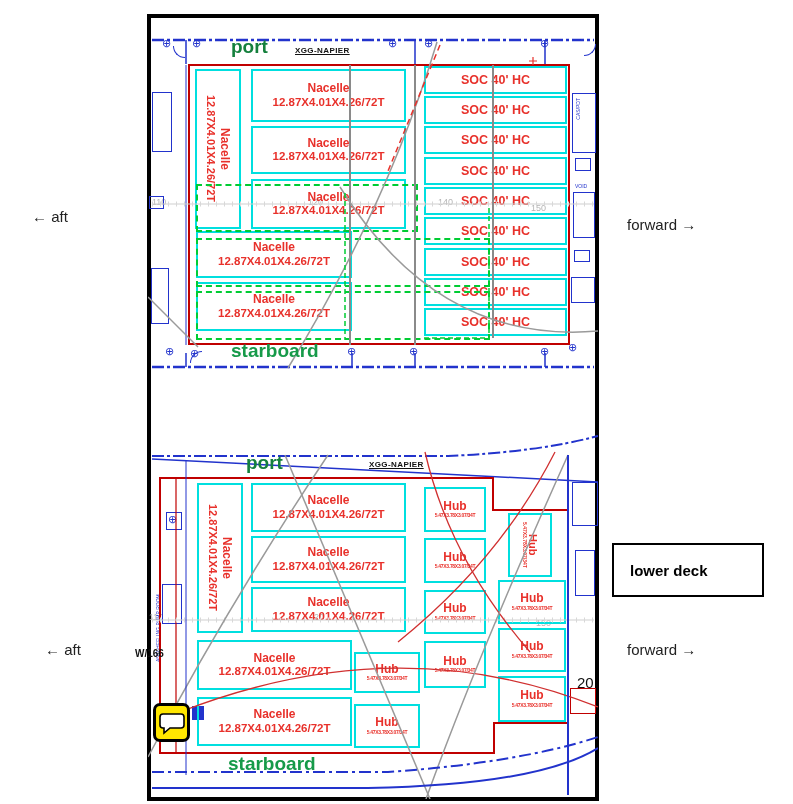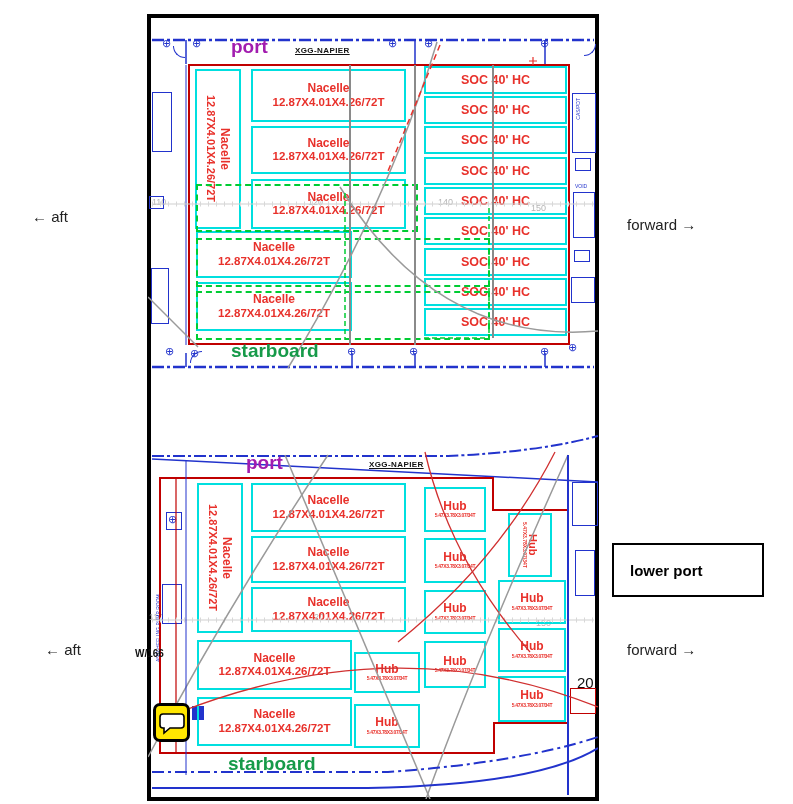--- a/index.html
+++ b/index.html
@@ -16,21 +16,21 @@
   .vert{writing-mode:vertical-rl;}
   .vert .cname{font-size:12px;}
   .vert .cdims{font-size:11px;}
   .hubvert .cname{font-size:11px;}
   .hubvert .cdims{font-size:5px;}
   .soc{font-size:12.5px;font-weight:bold;z-index:3;}
   .greenov{position:absolute;border:2px dashed #00cc33;box-sizing:border-box;z-index:4;background:transparent;}
   .redbound{position:absolute;border:2px solid #c00000;box-sizing:border-box;z-index:2;}
   
   .side-label{position:absolute;font-size:19px;font-weight:bold;z-index:7;}
-  .port{color:#a21caf;}
+  .port{color:#15803d;}
   .stbd{color:#169a49;}
   .vessel{position:absolute;font-size:8px;font-weight:bold;color:#111;text-decoration:underline;letter-spacing:0.4px;z-index:7;}
   .framenum{position:absolute;font-size:9px;color:#b5b5b5;z-index:1;}
   .note{position:absolute;font-size:10px;font-weight:bold;color:#111;z-index:8;}
   .bignum{position:absolute;font-size:15px;color:#111;z-index:8;}
   .annot{position:absolute;font-size:15px;color:#222;z-index:9;}
   .deckbox{position:absolute;border:2px solid #000;box-sizing:border-box;background:#fff;display:flex;align-items:center;z-index:9;}
   .deckbox span{font-size:15px;font-weight:bold;color:#000;padding-left:16px;}
   
   .hw{position:absolute;border:1.5px solid #2233cc;box-sizing:border-box;z-index:2;background:transparent;}
@@ -278,20 +278,20 @@
     <path d="M420 440 Q330 640 278 784" stroke="#9a9a9a" stroke-width="1.5" fill="none"></path>
     <path d="M0 742 Q80 590 180 440" stroke="#9a9a9a" stroke-width="1.5" fill="none"></path>
 
     <path d="M38 445 V760" stroke="#2233cc" stroke-width="1" fill="none"></path>
     <path d="M420 440 V780" stroke="#2233cc" stroke-width="2" fill="none"></path>
     <path d="M4 757 H240 Q370 748 450 722" stroke="#2233cc" stroke-width="2" stroke-dasharray="12 4 3 4" fill="none"></path>
     <path d="M4 773 H220 Q390 770 450 733" stroke="#2233cc" stroke-width="2" fill="none"></path>
   </svg>
 
   <div class="deckbox" style="left:612px;top:543px;width:152px;height:54px;">
-    <span>lower port</span>
+    <span>lower deck</span>
   </div>
   <div class="annot" style="left:32px;top:208px;">← aft</div>
   <div class="annot" style="left:627px;top:216px;">forward →</div>
   <div class="annot" style="left:45px;top:641px;">← aft</div>
   <div class="annot" style="left:627px;top:641px;">forward →</div>
 
 </div>
 
 </body></html>

